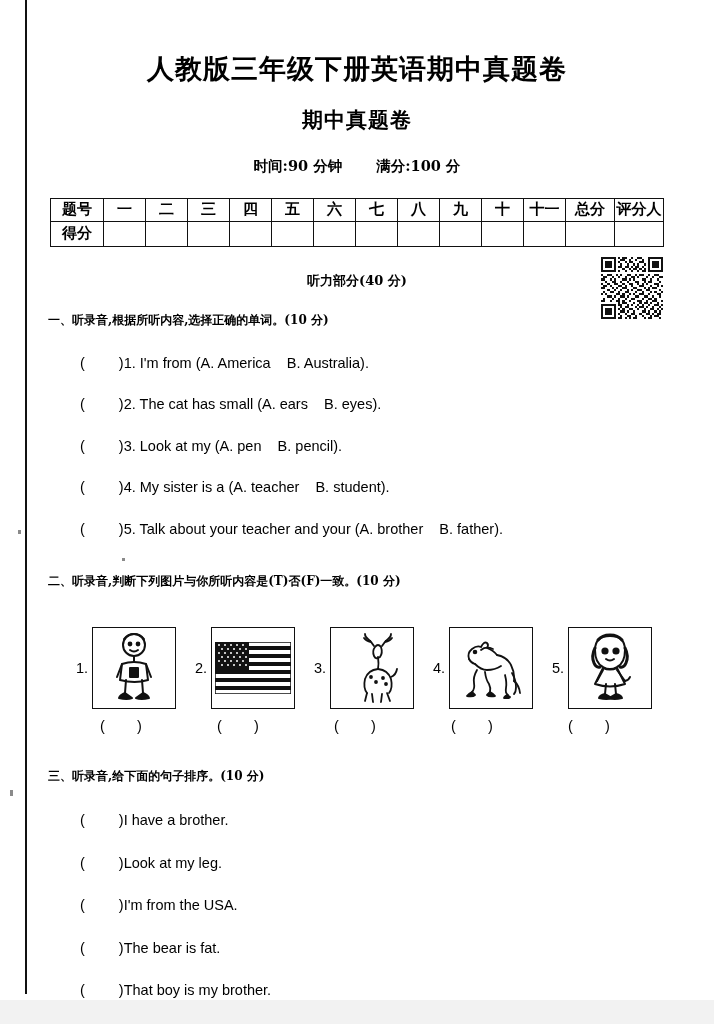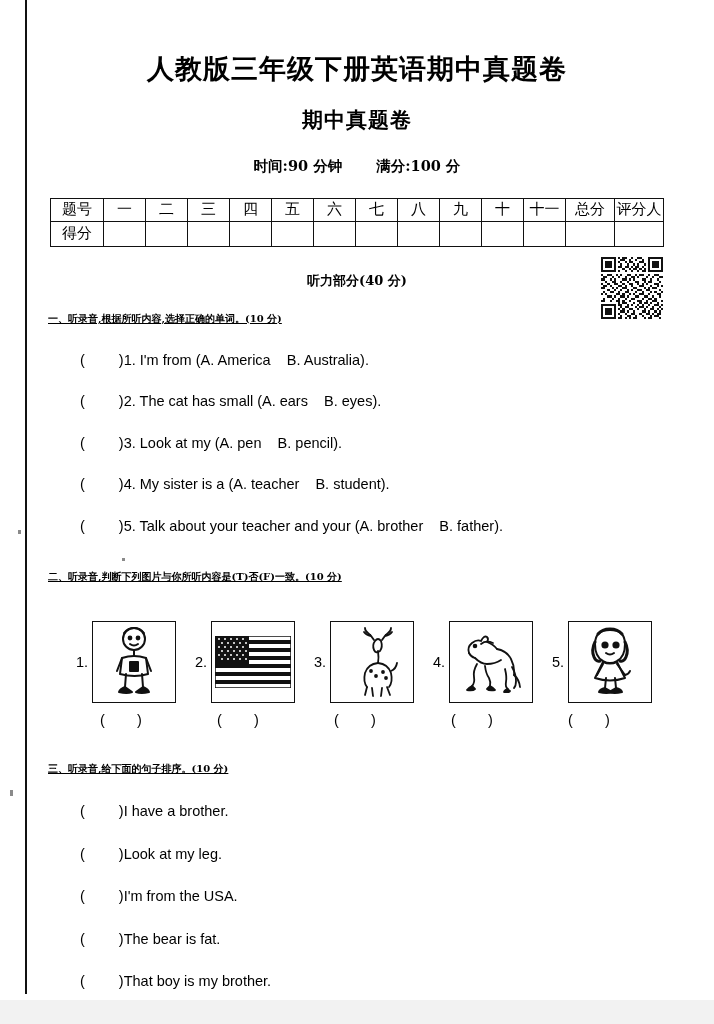--- a/index.html
+++ b/index.html
@@ -87,21 +87,21 @@
     width: 100%;
     table-layout: fixed;
     font-family: "DejaVu Serif", "Liberation Serif", serif;
   }
   table.score-table td {
     border: 1.3px solid #111;
     height: 22px;
     text-align: center;
     vertical-align: middle;
     font-size: 15px;
-    font-weight: normal;
+    font-weight: bold;
     padding: 0;
     margin-top: 32px;
   }
   table.score-table td.rowhead { width: 52px; }
   table.score-table td.wide { width: 48px; }
   table.score-table tr.values td { height: 24px; }
 
   
   .part-title {
     text-align: center;
@@ -119,24 +119,23 @@
     top: 257px;
     width: 62px;
     height: 62px;
   }
   .qr svg { display: block; }
 
   
   .section-heading {
     font-family: "DejaVu Serif", "Liberation Serif", serif;
     font-weight: bold;
-    font-size: 10px;
+    font-size: 12px;
     margin: 0;
     padding-left: 48px;
-    text-decoration: underline;
   }
   .q-list { margin: 0; padding: 0; }
   .q-item {
     font-size: 14.5px;
     padding-left: 80px;
     line-height: 1;
     white-space: pre;
   }
   .q-paren { display: inline-block; }
   .q-blank { display: inline-block; width: 34px; }

